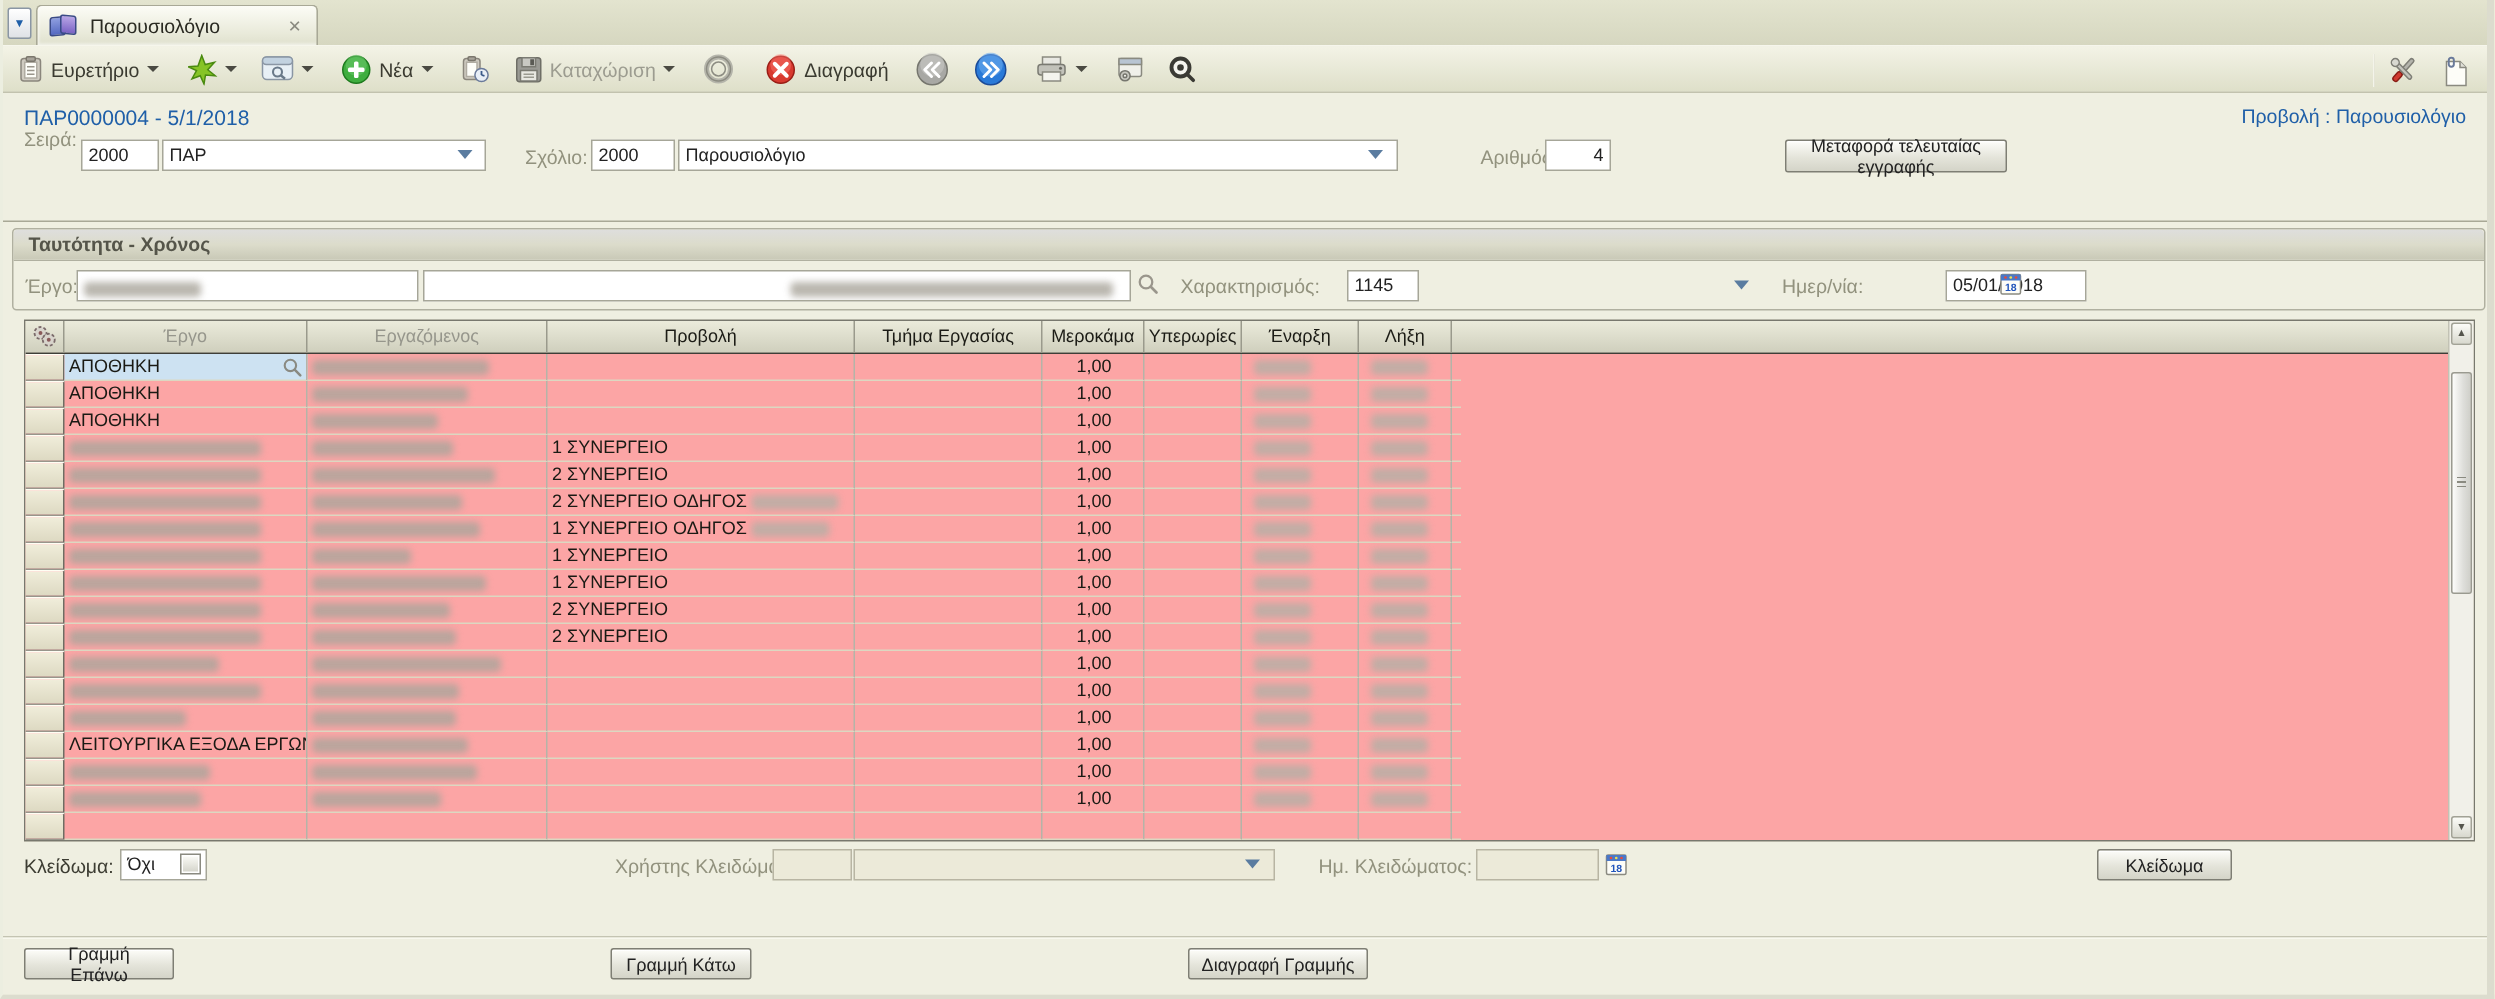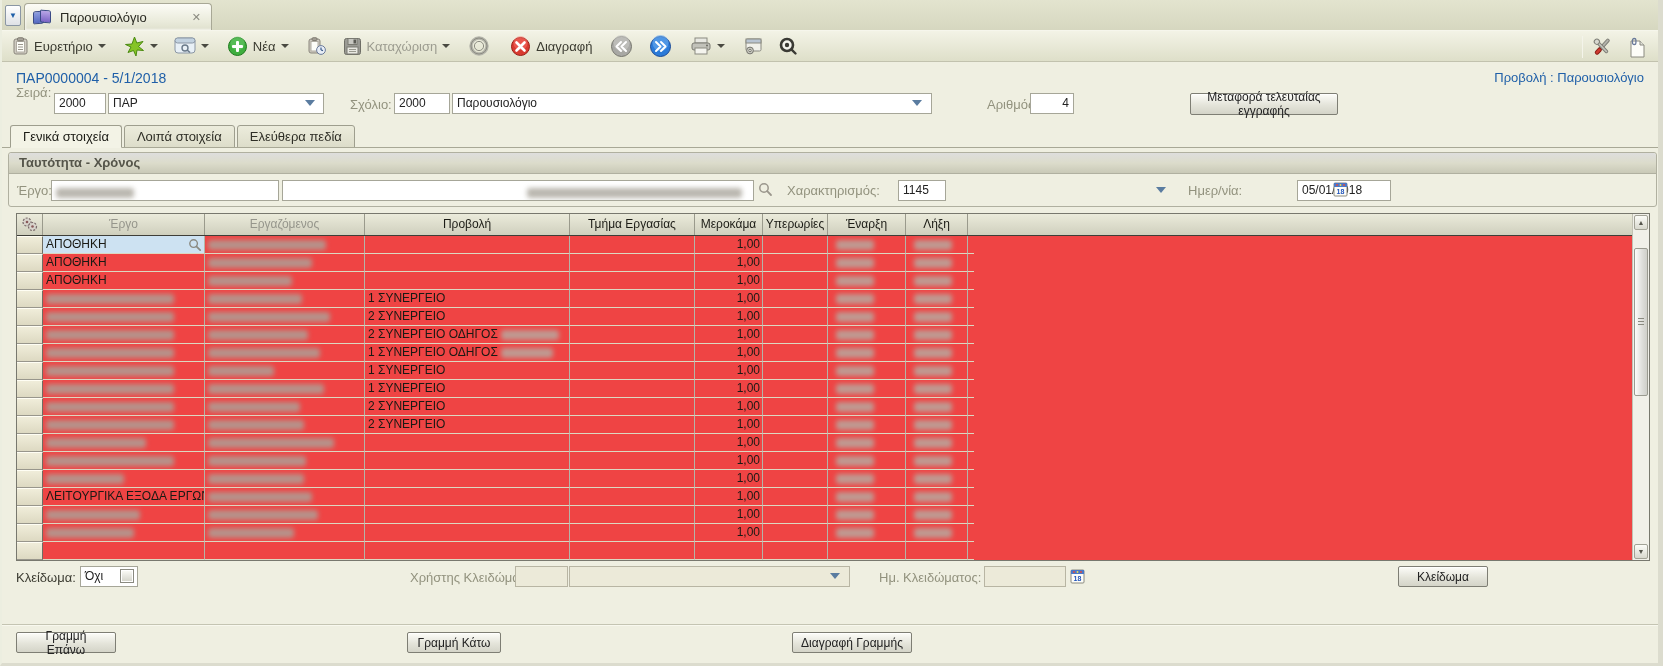--- a/index.html
+++ b/index.html
@@ -66,24 +66,24 @@
   .magicon { position:absolute; }
 
   
   .grid { position:absolute; left:14px; top:213px; width:1634px; height:348px; border:1px solid #78786e; background:#fcf7e0; }
   .gwrap { position:absolute; left:0; top:0; right:17px; bottom:0; overflow:hidden; }
   .ghrow { display:flex; height:22px; background:linear-gradient(#ebebdb,#cfcfbd); border-bottom:1px solid #3e3e38; }
   .gh { line-height:21px; text-align:center; font-size:12px; color:#1c1c16; border-right:1px solid #9a9a8c; white-space:nowrap; overflow:hidden; flex:none; }
   .gh.dim { color:#96968c; }
   .gcorner { width:26px; flex:none; border-right:1px solid #9a9a8c; display:flex; align-items:center; justify-content:center; }
   .gfill { flex:1; border-right:none !important; }
-  .grow { display:flex; height:18px; background:#ef4444; }
+  .grow { display:flex; height:18px; background:#fca5a5; }
   .gsel { width:26px; flex:none; background:linear-gradient(#f0edda,#ddd9c2); border-top:1px solid #fffef4; border-right:1px solid #6e6d63; border-bottom:1px solid #98968c; }
   .gc { flex:none; height:18px; line-height:17px; font-size:12px; color:#1a1a14; padding:0 3px; border-right:1px solid #b4b4a8; border-bottom:1px solid #dcd7c1; white-space:nowrap; overflow:hidden; position:relative; }
-  .gc.num { text-align:right; padding-right:2px; }
+  .gc.num { text-align:right; padding-right:21px; }
   .gc.csel { background:#cde2f2; }
   .cellmag { position:absolute; right:2px; top:2px; }
   
   .vsb { position:absolute; top:0; right:0; width:17px; height:100%; background:#f1f0e9; border-left:1px solid #c2c2b4; }
   .sbtn { position:absolute; left:1px; right:1px; height:15px; background:linear-gradient(#fcfcf8,#d8d8ce); border:1px solid #a2a296; border-radius:2px; font-size:7px; color:#55554d; text-align:center; line-height:13px; }
   .sbtn.up { top:1px; } .sbtn.dn { bottom:1px; }
   .sthumb { position:absolute; left:1px; right:1px; top:34px; height:148px; background:linear-gradient(90deg,#fdfdfb,#dededa 60%,#cfcfc9); border:1px solid #9a9a90; border-radius:2px; }
   .sgrip { position:absolute; left:3px; right:3px; top:50%; margin-top:-4px; height:8px; background:repeating-linear-gradient(#8a8a80 0 1px, transparent 1px 3px); }
 
   
@@ -295,25 +295,20 @@
     <span class="ibox" style="left:392px;top:93px;width:56px">2000</span>
     <span class="ibox" style="left:450px;top:93px;width:480px">Παρουσιολόγιο</span>
     <span class="combo-arrow" style="left:910px;top:100px"></span>
 
     <span class="lbl" style="left:985px;top:97px">Αριθμός:</span>
     <span class="ibox" style="left:1028px;top:93px;width:44px;text-align:right">4</span>
 
     <div class="bevelbtn" style="left:1188px;top:93px;width:148px">Μεταφορά τελευταίας εγγραφής</div>
   </div>
 
-  <div class="page-tabs">
-      <div class="ptab active">Γενικά στοιχεία</div>
-      <div class="ptab">Λοιπά στοιχεία</div>
-      <div class="ptab">Ελεύθερα πεδία</div>
-    </div>
   <div class="tabline"></div>
 
   <div class="groupbox">
     <div class="gb-title">Ταυτότητα - Χρόνος</div>
     <div class="gb-body">
       <span class="lbl" style="left:8px">Έργο:</span>
       <span class="ibox" style="left:42px;width:228px"><span class="rd" style="width:78px;margin-top:4px"></span></span>
       <span class="ibox" style="left:273px;width:472px"><span class="rd" style="width:215px;margin-left:240px;margin-top:4px"></span></span>
       <span class="magicon" style="left:749px;top:8px">
         <svg width="15" height="15" viewBox="0 0 15 15">

